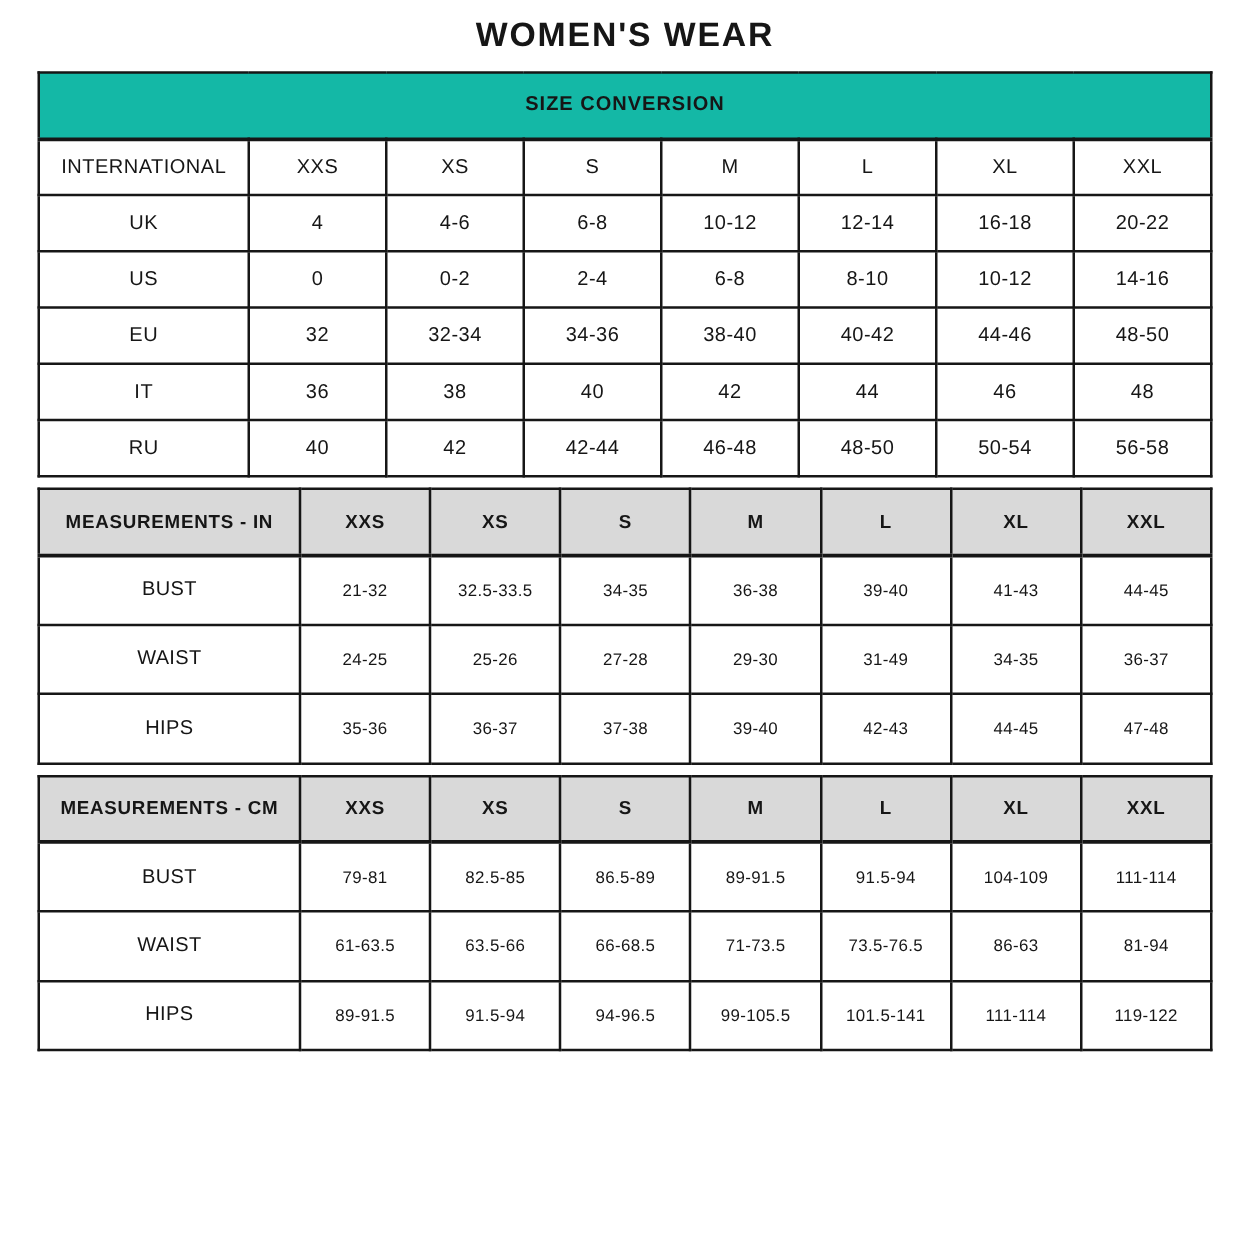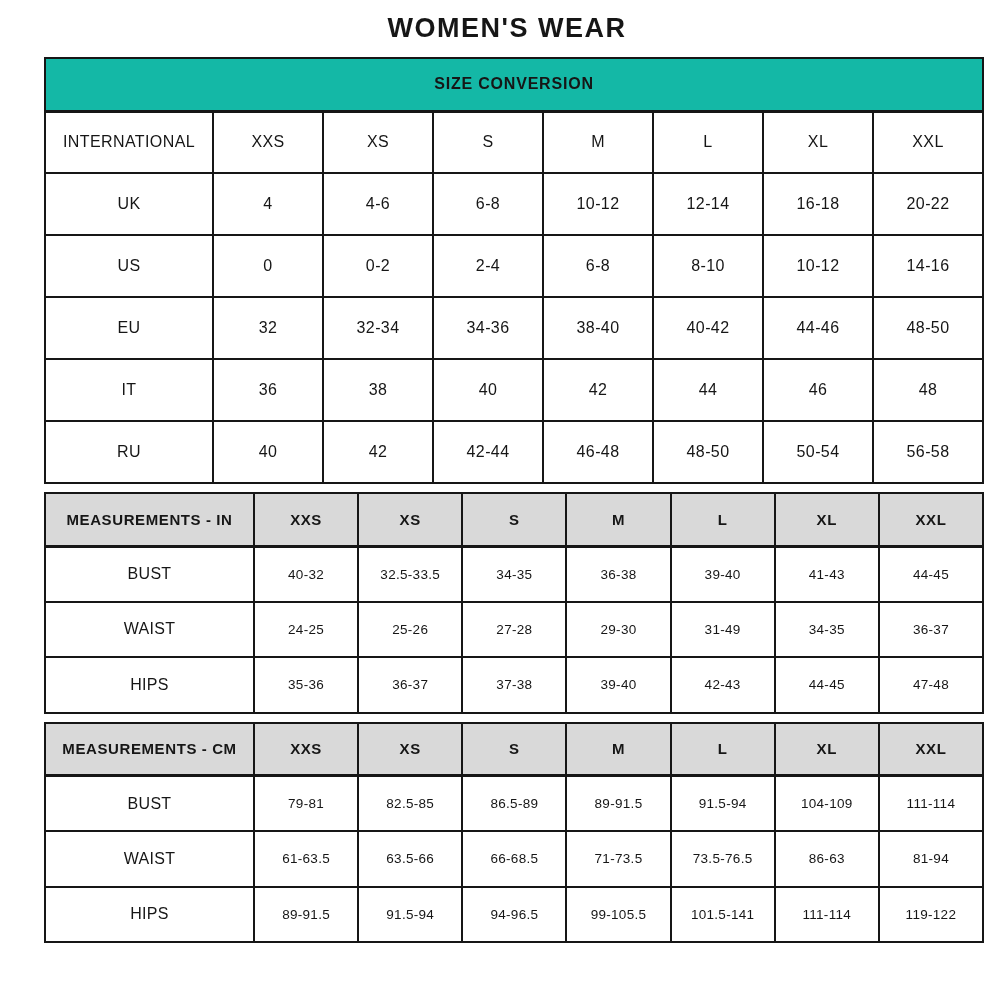--- a/index.html
+++ b/index.html
@@ -4,21 +4,21 @@
 <style>
   * { box-sizing: border-box; }
   html, body {
     margin: 0;
     padding: 0;
     background: #ffffff;
     width: 1000px;
     font-family: "Liberation Sans", sans-serif;
     color: #161616;
   }
-  .page { width: 1000px; padding: 13px 30px 16px 44px; }
+  .page { width: 1000px; padding: 13px 30px 16px 30px; }
   .title {
     text-align: center;
     font-size: 27px;
     font-weight: 700;
     letter-spacing: 1.5px;
     margin: 0 0 13px 0;
   }
   table {
     border-collapse: collapse;
     width: 940px;
@@ -34,21 +34,21 @@
   
   .tbl-size .main-header {
     background: #14b8a6;
     height: 53px;
     font-size: 16px;
     font-weight: 700;
     letter-spacing: 0.8px;
     border-bottom-width: 3px;
   }
   .tbl-size td {
-    height: 62px;
+    height: 45px;
     font-size: 16px;
     letter-spacing: 0.4px;
   }
   .tbl-size col.first { width: 168px; }
   
   .tbl-meas th {
     background: #d9d9d9;
     height: 53px;
     font-size: 15px;
     font-weight: 700;
@@ -157,21 +157,21 @@
         <th>S</th>
         <th>M</th>
         <th>L</th>
         <th>XL</th>
         <th>XXL</th>
       </tr>
     </thead>
     <tbody>
       <tr>
         <td class="row-label">BUST</td>
-        <td>40-32</td>
+        <td>21-32</td>
         <td>32.5-33.5</td>
         <td>34-35</td>
         <td>36-38</td>
         <td>39-40</td>
         <td>41-43</td>
         <td>44-45</td>
       </tr>
       <tr>
         <td class="row-label">WAIST</td>
         <td>24-25</td>

